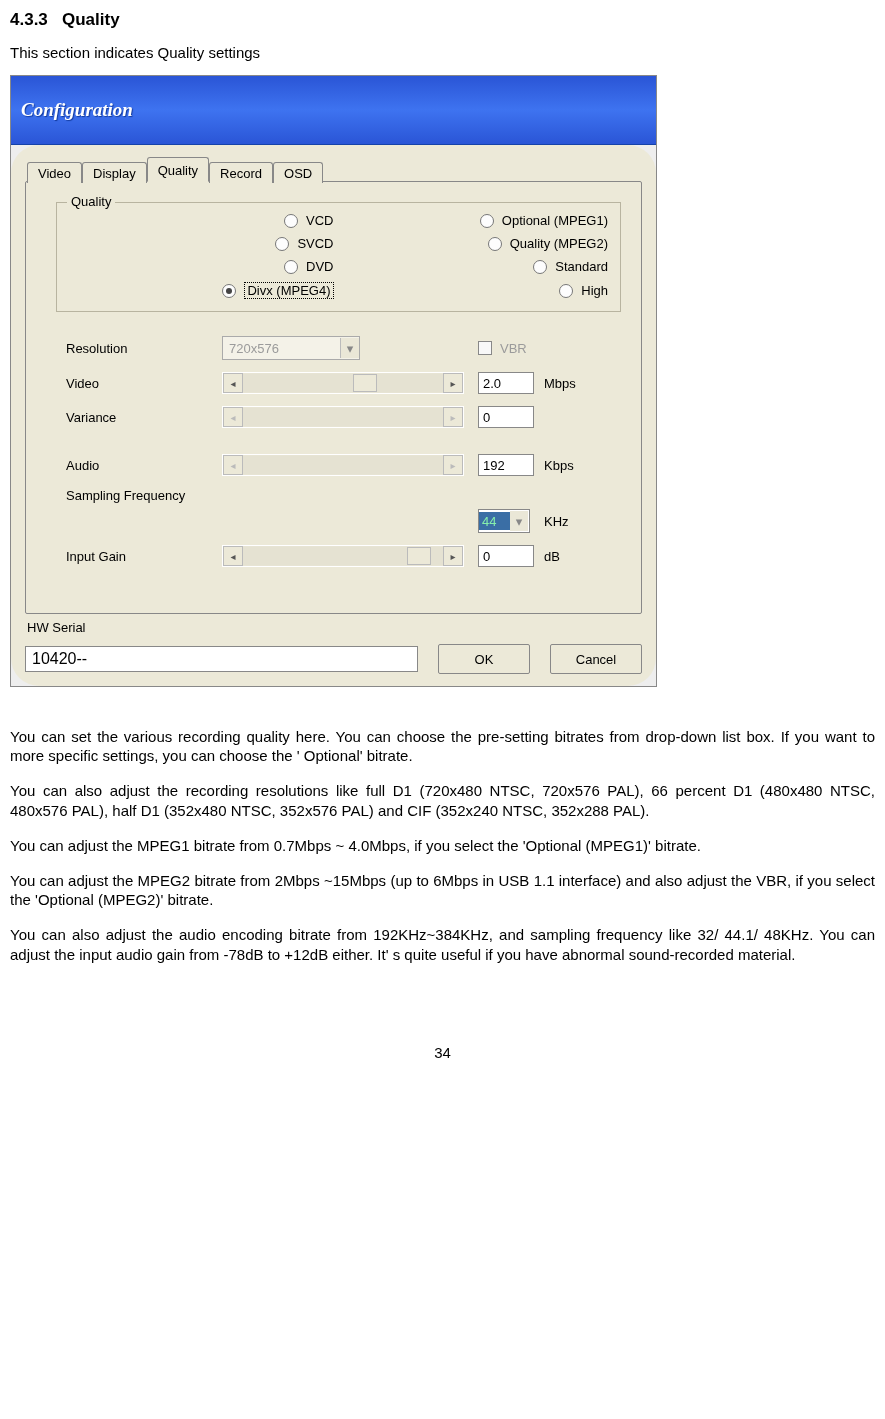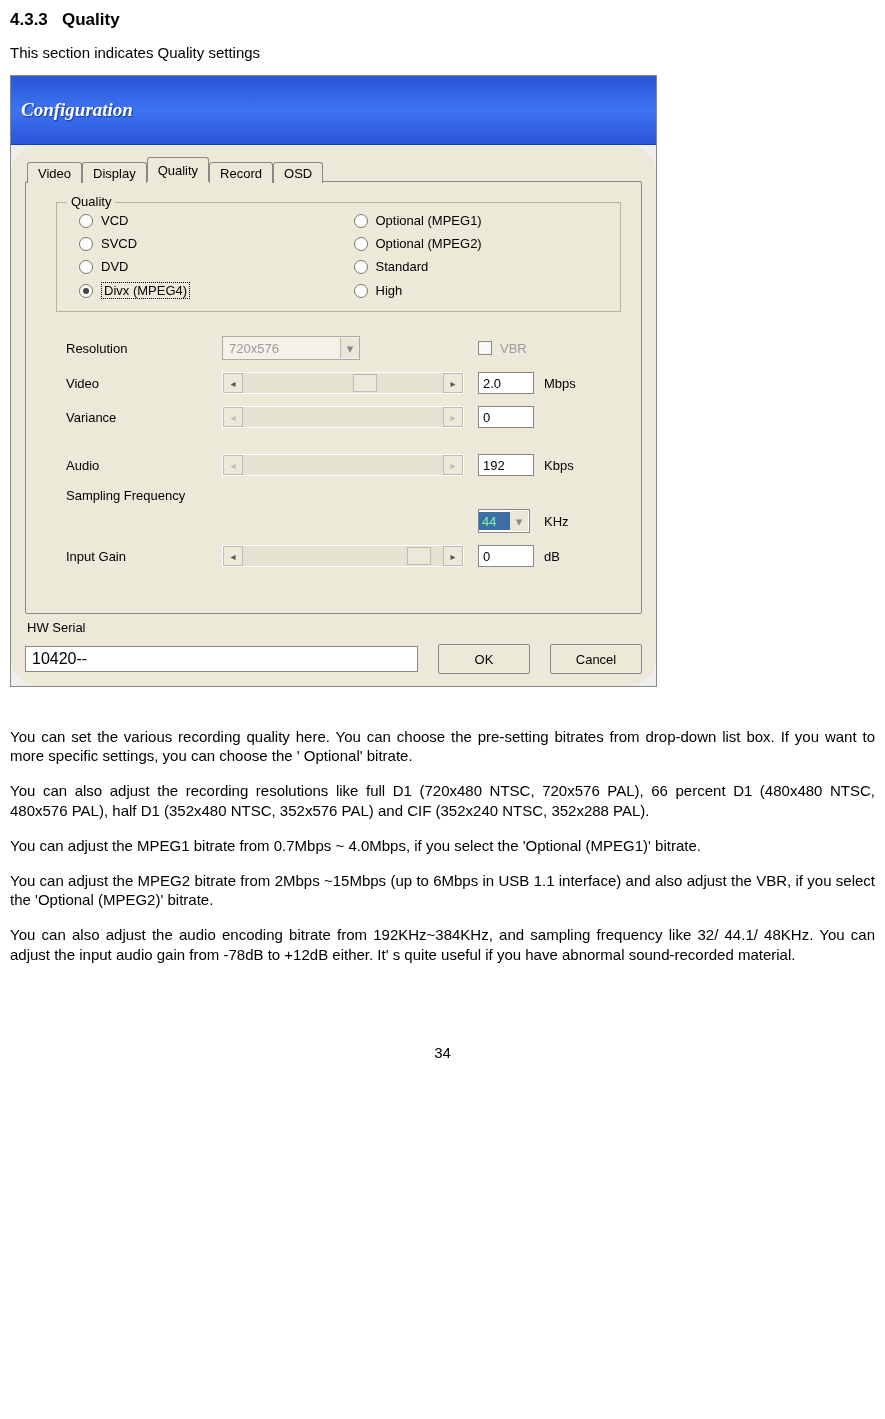--- a/index.html
+++ b/index.html
@@ -92,20 +92,21 @@
     display: grid;
     grid-template-columns: 1fr 1fr;
     column-gap: 20px;
     row-gap: 8px;
     padding-left: 10px;
   }
   .radio-item {
     display: flex;
     align-items: center;
     gap: 8px;
+    justify-content: flex-end;
   }
   .radio-dot {
     width: 12px;
     height: 12px;
     border: 1px solid #777;
     border-radius: 50%;
     background: #fdfdfd;
     display: inline-flex;
     align-items: center;
     justify-content: center;
@@ -290,21 +291,21 @@
           <div class="radio-item">
             <span class="radio-dot"></span>
             <span>Optional (MPEG1)</span>
           </div>
           <div class="radio-item">
             <span class="radio-dot"></span>
             <span>SVCD</span>
           </div>
           <div class="radio-item">
             <span class="radio-dot"></span>
-            <span>Optional (MPEG2)</span>
+            <span>Quality (MPEG2)</span>
           </div>
           <div class="radio-item">
             <span class="radio-dot"></span>
             <span>DVD</span>
           </div>
           <div class="radio-item">
             <span class="radio-dot"></span>
             <span>Standard</span>
           </div>
           <div class="radio-item">

